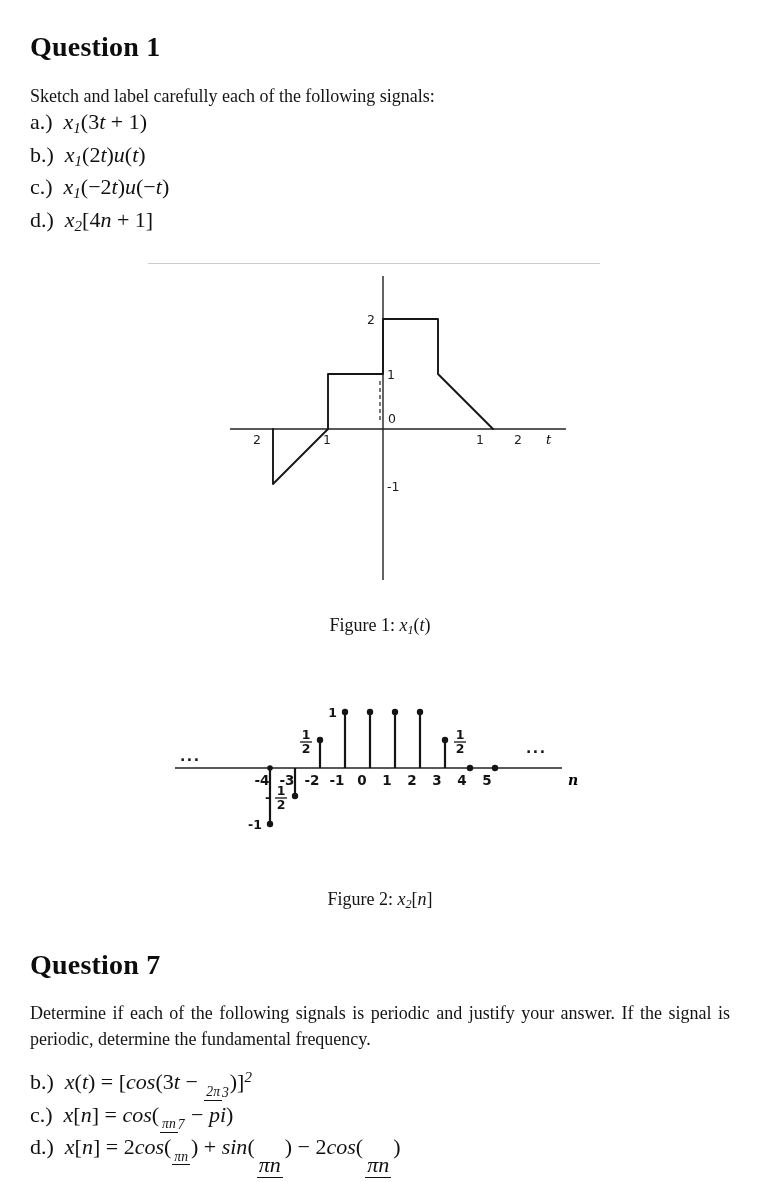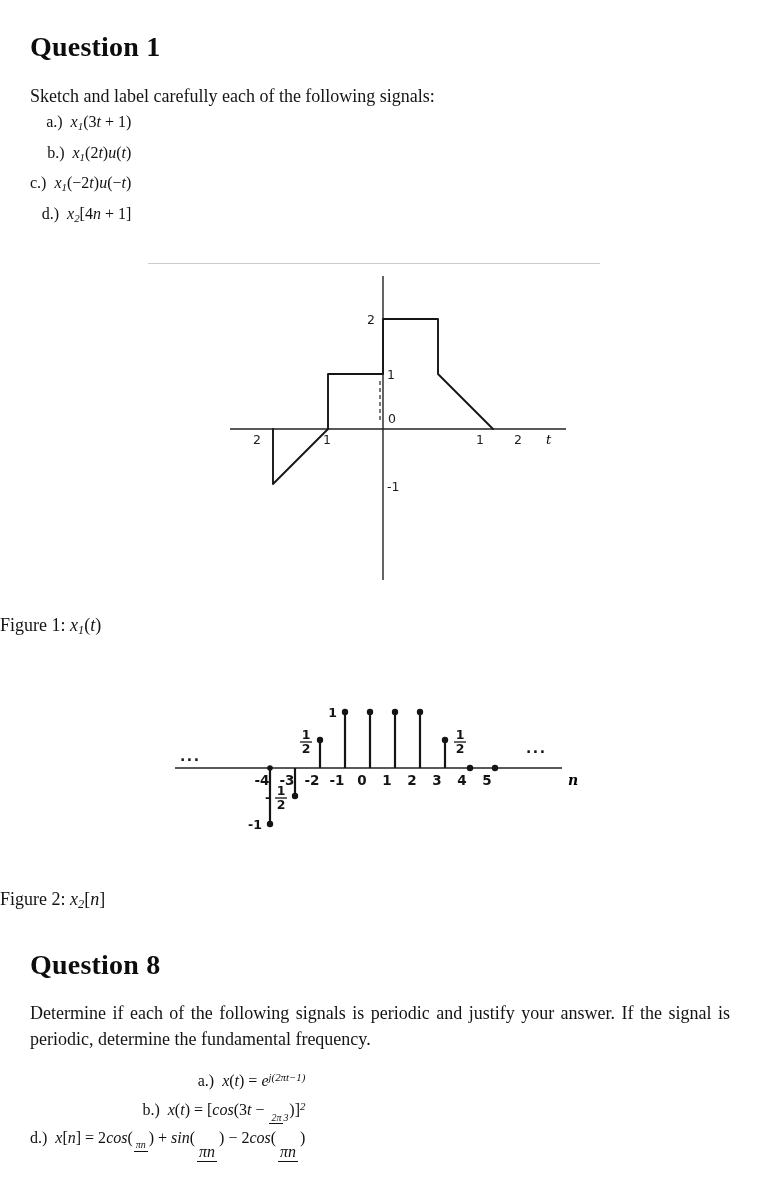--- a/index.html
+++ b/index.html
@@ -20,40 +20,39 @@
   .para {
     position: absolute; left: 30px; width: 700px; margin: 0;
     font-size: 18px; line-height: 26px; color: #141414;
   }
   #q1-intro { top: 60px; font-family: Liberation Serif, serif; }
   #q2-intro { top: 977px; text-align: justify; }
   .items { position: absolute; left: 30px; }
   #q1-items { top: 86px; }
   #q2-items { top: 1042px; }
   .item {
-    font-size: 16px; line-height: 25px; margin: 0 0 1px 0;
+    font-size: 22px; line-height: 25px; margin: 0 0 1px 0;
     white-space: nowrap;
-    text-align: right;
   }
   .math { font-style: italic; }
   .math .up { font-style: normal; }
   .math sub { font-size: 68%; vertical-align: -0.25em; }
   .math sup { font-size: 68%; vertical-align: 0.5em; }
   .frac {
     display: inline-flex; flex-direction: row; align-items: center;
     line-height: 1.05; font-size: 62%; vertical-align: -0.5em; margin: 0 1px;
   }
   .frac .fnum { padding: 0 2px 0 2px; border-bottom: 1.2px solid #111; }
   .frac .fden { padding-top: 0; }
   .frac.big { font-size: 100%; vertical-align: -0.85em; margin: 0 2px; }
   .fig { position: absolute; margin: 0; padding: 0; }
   #figure1 { left: 148px; top: 240px; width: 452px; height: 322px; border-top: 1px solid #cbcbcb; }
   #figure2 { left: 170px; top: 660px; width: 420px; height: 195px; }
   .caption {
-    position: absolute; left: 0; width: 760px; 
+    position: absolute; left: 0; width: 760px; text-align: center;
     font-size: 18px; color: #141414;
   }
   #fig1-caption { top: 592px; }
   #fig2-caption { top: 866px; }
   #bottom-rule { position: absolute; left: 30px; top: 1176px; width: 348px; height: 3px; background: #161616; }
 
   
   svg text { user-select: none; }
   .ax    { stroke: #222; stroke-width: 1.4; fill: none; }
   .sig   { stroke: #161616; stroke-width: 1.9; fill: none; stroke-linejoin: round; stroke-linecap: round; }
@@ -149,30 +148,33 @@
         <text x="111" y="126" class="ann" text-anchor="middle">2</text>
         <text x="95" y="119" class="ann">-</text>
         <text x="92" y="146" class="ann" text-anchor="end">-1</text>
         <text x="10" y="78" class="ell">...</text>
         <text x="356" y="70" class="ell">...</text>
       </svg>
   </figure>
 
   <div class="caption math" id="fig2-caption"><span class="up">Figure 2: </span><span>x</span><sub>2</sub><span class="up">[</span><span>n</span><span class="up">]</span></div>
 
-  <h1 class="title" id="q2-title">Question 8</h1>
+  <h1 class="title" id="q2-title">Question 7</h1>
 
   <p class="para" id="q2-intro">Determine if each of the following signals is periodic and justify your answer. If the signal is periodic, determine the fundamental frequency.</p>
 
   <div class="items" id="q2-items">
-    <div class="item math"><span class="up">a.) </span><span>x</span><span class="up">(</span><span>t</span><span class="up">) = </span><span>e</span><sup>j(2πt−1)</sup></div>
     <div class="item math"><span class="up">b.) </span><span>x</span><span class="up">(</span><span>t</span><span class="up">) = [</span><span>cos</span><span class="up">(3</span><span>t</span><span class="up"> − </span><span class="frac">
           <span class="fnum">2π</span>
           <span class="fden">3</span>
         </span><span class="up">)]</span><sup>2</sup></div>
+    <div class="item math"><span class="up">c.) </span><span>x</span><span class="up">[</span><span>n</span><span class="up">] = </span><span>cos</span><span class="up">(</span><span class="frac">
+          <span class="fnum">πn</span>
+          <span class="fden">7</span>
+        </span><span class="up"> − </span><span>pi</span><span class="up">)</span></div>
     <div class="item math"><span class="up">d.) </span><span>x</span><span class="up">[</span><span>n</span><span class="up">] = 2</span><span>cos</span><span class="up">(</span><span class="frac">
           <span class="fnum">πn</span>
         </span><span class="up">) + </span><span>sin</span><span class="up">(</span><span class="frac big">
           <span class="fnum">πn</span>
         </span><span class="up">) − 2</span><span>cos</span><span class="up">(</span><span class="frac big">
           <span class="fnum">πn</span>
         </span><span class="up">)</span></div>
   </div>
 
   <div id="bottom-rule"></div>

